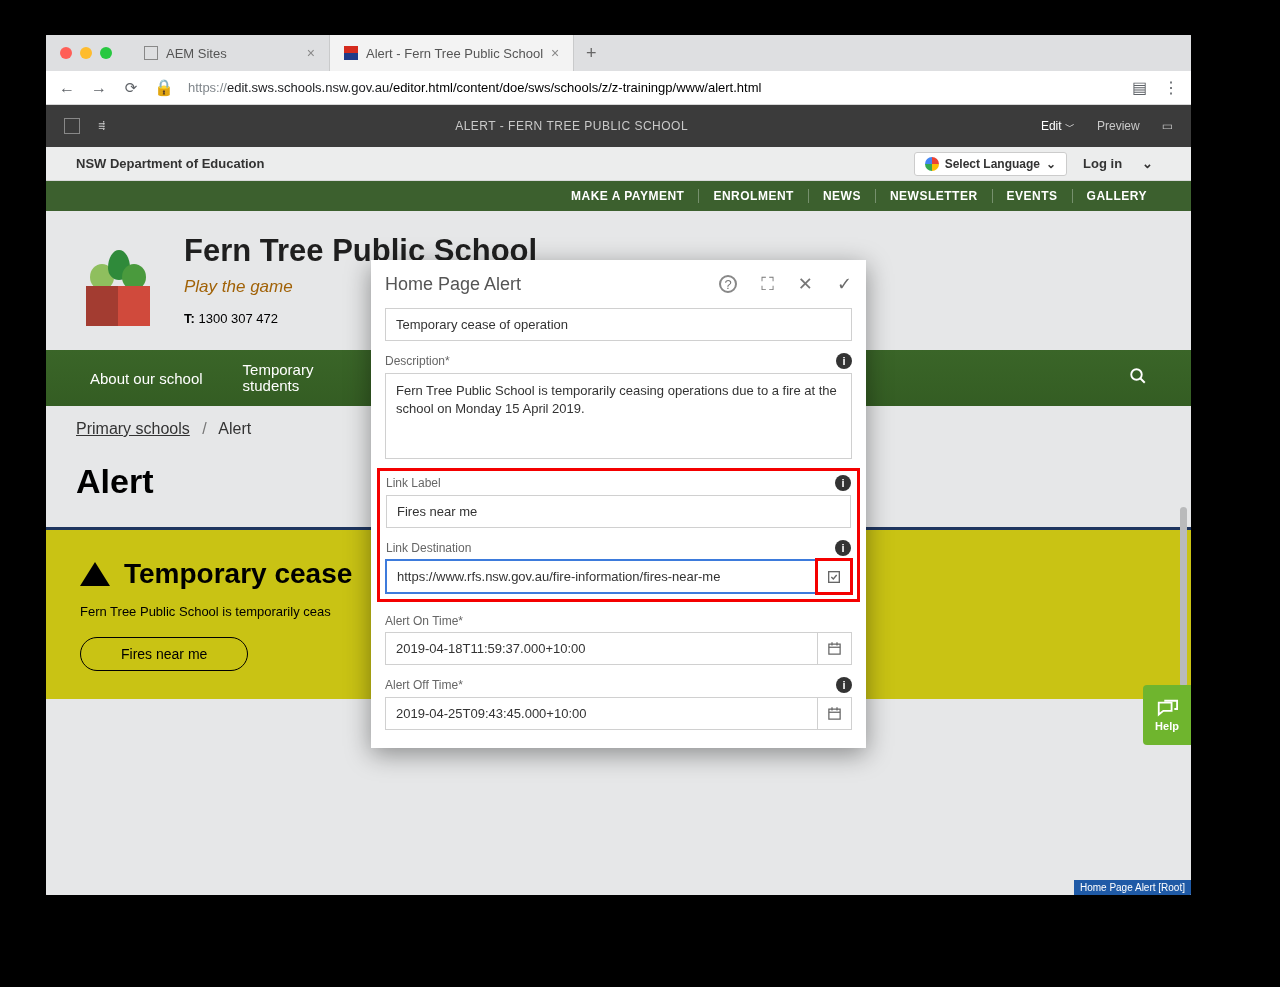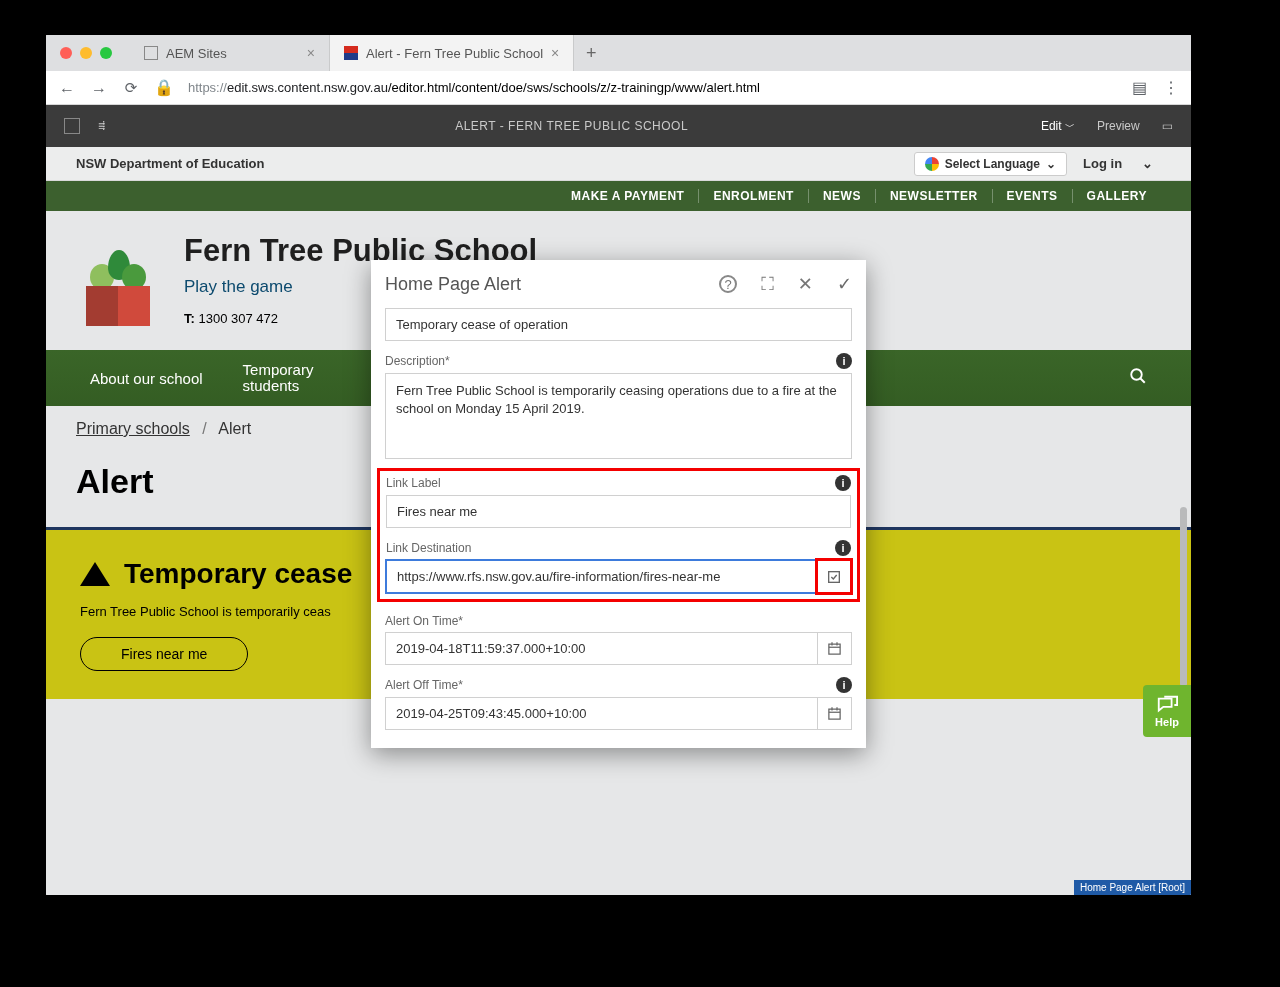--- a/index.html
+++ b/index.html
@@ -44,40 +44,40 @@
   .util-nav{height:30px; background:#3c602e; display:flex; justify-content:flex-end; align-items:center; padding-right:30px;}
   .util-nav a{color:#fff; font-size:12px; font-weight:600; letter-spacing:.5px; padding:0 14px; border-right:1px solid rgba(255,255,255,.3); text-decoration:none;}
   .util-nav a:last-child{border-right:none;}
   .header{padding:22px 30px 24px 34px; display:flex; gap:28px; align-items:flex-end;}
   .logo{width:76px;height:76px;position:relative;}
   .logo .pot{position:absolute;bottom:0;left:6px;width:64px;height:40px; background:linear-gradient(90deg,#a33c31 50%,#d04a3c 50%);}
   .logo .leaf1{position:absolute;top:0;left:28px;width:22px;height:30px;background:#2f8a3a;border-radius:50% 50% 50% 50%/60% 60% 40% 40%;}
   .logo .leaf2{position:absolute;top:14px;left:10px;width:24px;height:26px;background:#8fbf5e;border-radius:50%;}
   .logo .leaf3{position:absolute;top:14px;left:42px;width:24px;height:26px;background:#4a9a3d;border-radius:50%;}
   .school-name{font-size:31px; font-weight:700; color:#1f1f1f;}
-  .motto{font-size:17px; color:#0c4a6e; margin-top:8px;}
+  .motto{font-size:17px; color:#a16207; margin-top:8px;font-style:italic;}
   .phone{font-size:13px; margin-top:14px;}
   .phone b{font-weight:700;}
   .main-nav{height:56px; background:#386326;background:linear-gradient(#3a6528,#345d23); display:flex; align-items:center; padding:0 44px; color:#fff; font-size:15px;}
   .main-nav .item{margin-right:40px;}
   .main-nav .sup{line-height:1.1;}
   .main-nav .srch{margin-left:auto; font-size:18px;}
   .crumbs{padding:14px 30px; font-size:16px; color:#333;}
   .crumbs a{color:#333; text-decoration:underline;}
   .crumbs .sep{margin:0 8px; color:#777;}
   .h1{font-size:34px; font-weight:700; padding:10px 30px 26px;}
   .alert-band{background:#e2e2e3; padding:0;}
   .alert-box{margin:0 0 0 0; background:#c9c314; border-top:3px solid #1f365f; padding:28px 34px 28px 34px;}
   .alert-title{display:flex; align-items:center; gap:14px; font-size:28px; font-weight:700; margin-bottom:14px;}
   .warn-tri{width:0;height:0;border-left:15px solid transparent;border-right:15px solid transparent;border-bottom:24px solid #000; position:relative;}
   .alert-desc{font-size:13px;}
   .pill{margin-top:18px; display:inline-block; border:1.5px solid #000; border-radius:20px; padding:8px 40px; font-size:14px;}
   .root-tag{position:absolute; right:0; bottom:0; background:#1f5aa6; color:#fff; font-size:10px; padding:2px 6px;}
   
-  .help{position:absolute; right:0; top:538px; width:48px; height:52px; background:#6fb52e; color:#fff; display:flex; flex-direction:column; align-items:center; justify-content:center; font-size:11px; font-weight:700; border-radius:4px 0 0 4px;}
+  .help{position:absolute; right:0; top:538px; width:48px; height:60px; background:#6fb52e; color:#fff; display:flex; flex-direction:column; align-items:center; justify-content:center; font-size:11px; font-weight:700; border-radius:4px 0 0 4px;}
   .help svg{width:22px;height:22px;}
   
   .dialog{position:absolute; left:325px; top:225px; width:495px; background:#fff; box-shadow:0 6px 24px rgba(0,0,0,.4); font-size:13px; color:#444;}
   .dlg-head{height:48px; display:flex; align-items:center; padding:0 14px;}
   .dlg-title{font-size:18px; color:#555;}
   .dlg-icons{margin-left:auto; display:flex; gap:24px; color:#777; font-size:18px; align-items:center;}
   .dlg-icons span{cursor:pointer;}
   .dlg-body{padding:0 14px 18px;}
   .fld-input{width:100%; border:1px solid #d0d0d0; padding:8px 10px; font-size:13px; color:#333;}
   .lbl{font-size:12px; color:#666; margin:12px 0 4px; display:flex; align-items:center;}
@@ -118,21 +118,21 @@
       <div class="newtab">+</div>
     </div>
   </div>
 
   <div class="addr">
     <span class="nav-arrow">←</span>
     <span class="nav-arrow">→</span>
     <span class="nav-arrow reload">⟳</span>
     <span class="lock">🔒</span>
     <span class="url">
-      <span class="prefix">https://</span><span class="host">edit.sws.content.nsw.gov.au</span><span class="path">/editor.html/content/doe/sws/schools/z/z-trainingp/www/alert.html</span>
+      <span class="prefix">https://</span><span class="host">edit.sws.schools.nsw.gov.au</span><span class="path">/editor.html/content/doe/sws/schools/z/z-trainingp/www/alert.html</span>
     </span>
     <div class="addr-right">
       <span>▤</span>
       <span>⋮</span>
     </div>
   </div>
 
   <div class="aem-bar">
     <div class="aem-left">
       <span class="aem-ico"></span>

